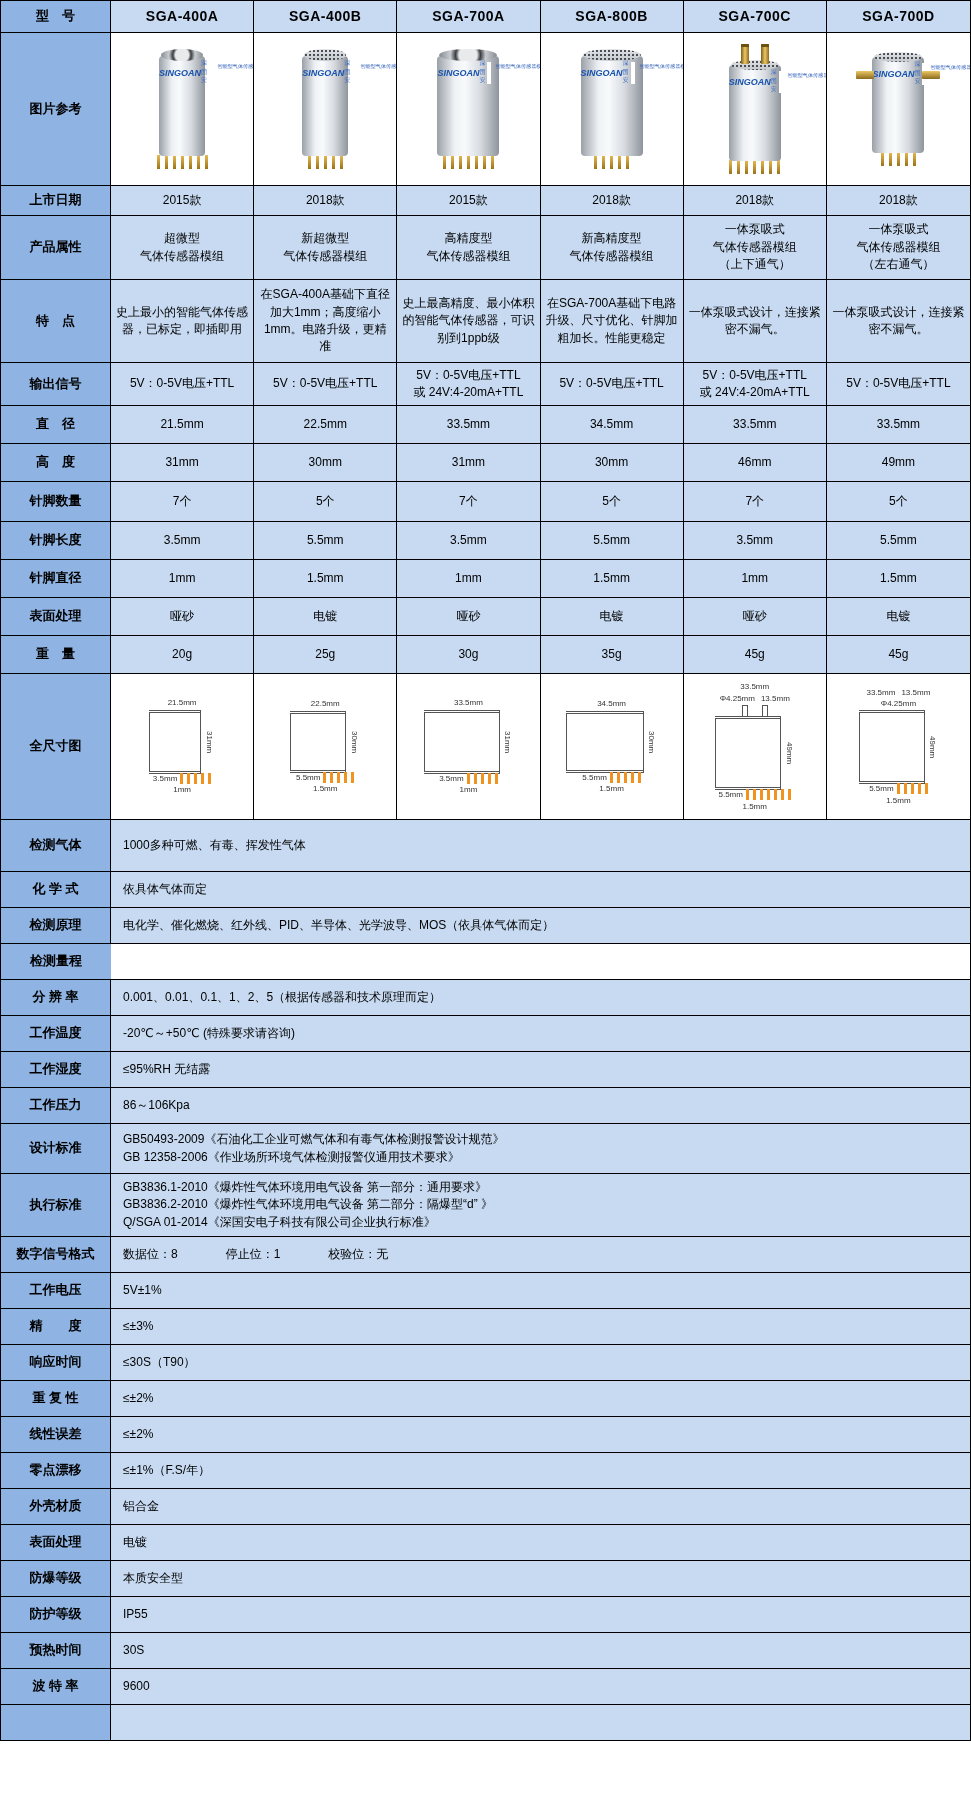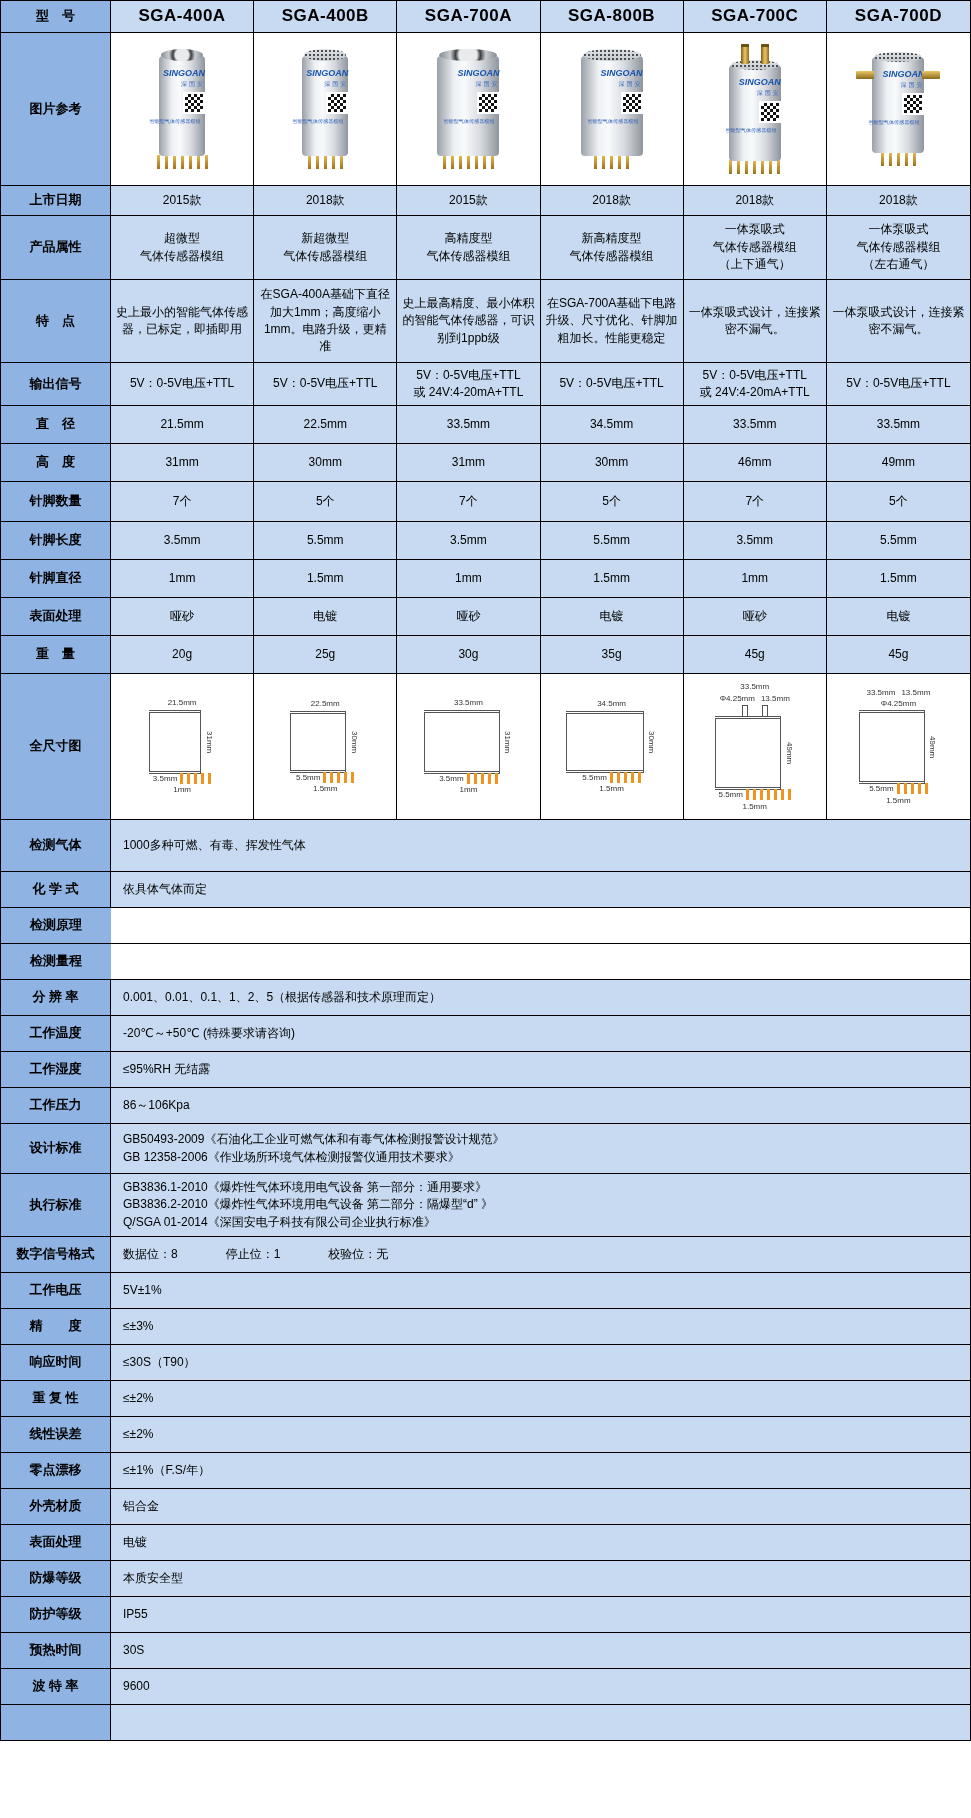--- a/index.html
+++ b/index.html
@@ -5,28 +5,28 @@
   * { margin:0; padding:0; box-sizing:border-box; }
   body { background:#fff; font-family:"Liberation Sans","DejaVu Sans",sans-serif; color:#000; }
   .sheet { width:971px; border:1px solid #000; border-bottom:none; background:#fff; }
   .row { display:grid; grid-template-columns:110px repeat(6,1fr); border-bottom:1px solid #000; }
   .frow { display:grid; grid-template-columns:110px 1fr; border-bottom:1px solid #000; }
   .cell { border-right:1px solid #000; display:flex; align-items:center; justify-content:center;
           text-align:center; font-size:12px; line-height:1.45; padding:2px 4px;
           background:#c7daf1; white-space:pre-line; overflow:hidden; }
   .cell:last-child { border-right:none; }
   .label { background:#8fb4e3; font-weight:bold; font-size:13px; }
-  .model { font-weight:bold; font-size:17px; letter-spacing:.5px; }
+  .model { font-weight:bold; font-size:14px; letter-spacing:.5px; }
   .white { background:#fff; }
   .fval  { justify-content:flex-start; text-align:left; padding-left:12px; background:#c7daf1; }
 
   
   .photo-cell { padding:6px 2px; }
   .sensor { display:flex; flex-direction:column; align-items:center; position:relative; }
-  .s-body { position:relative; display:flex; flex-direction:column; align-items:flex-end;
+  .s-body { position:relative; display:flex; flex-direction:row; align-items:flex-start;
             background:linear-gradient(90deg,#9aa0a8,#eef1f4 28%,#f8fafc 45%,#d7dbe0 70%,#8f959d);
             border-radius:4px; padding-top:3px; }
   .s400 .s-body { width:46px; height:100px; }
   .s700 .s-body { width:62px; height:100px; }
   .s700t .s-body { width:52px; height:96px; }
   .cap { border-radius:50%; margin-bottom:-5px; z-index:2;
          background:radial-gradient(circle,#e8eaec 30%,#3a3d40 42%,#caced2 60%,#7f858c 100%); }
   .capdot { border-radius:50%; margin-bottom:-5px; z-index:2;
             background-image:radial-gradient(#4a4e52 1px,transparent 1.2px),
                              linear-gradient(#dfe3e7,#c4c9ce);
@@ -363,20 +363,21 @@
   <div class="frow" style="height:52px">
     <div class="cell label">检测气体</div>
     <div class="cell fval">1000多种可燃、有毒、挥发性气体</div>
   </div>
   <div class="frow" style="height:36px">
     <div class="cell label">化 学 式</div>
     <div class="cell fval">依具体气体而定</div>
   </div>
   <div class="frow" style="height:36px">
     <div class="cell label">检测原理</div>
+    <div class="cell fval">电化学、催化燃烧、红外线、PID、半导体、光学波导、MOS（依具体气体而定）</div>
   </div>
   <div class="frow" style="height:36px">
     <div class="cell label">检测量程</div>
   </div>
   <div class="frow" style="height:36px">
     <div class="cell label">分 辨 率</div>
     <div class="cell fval">0.001、0.01、0.1、1、2、5（根据传感器和技术原理而定）</div>
   </div>
   <div class="frow" style="height:36px">
     <div class="cell label">工作温度</div>

